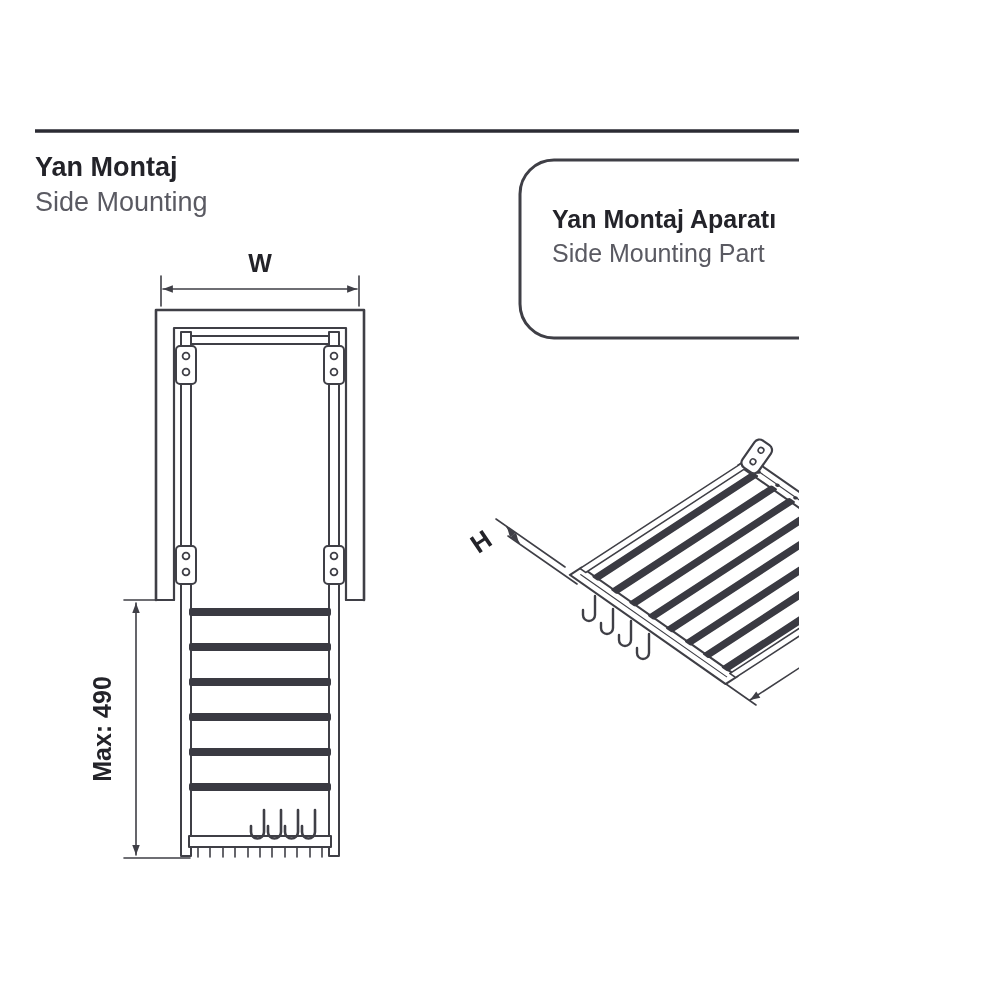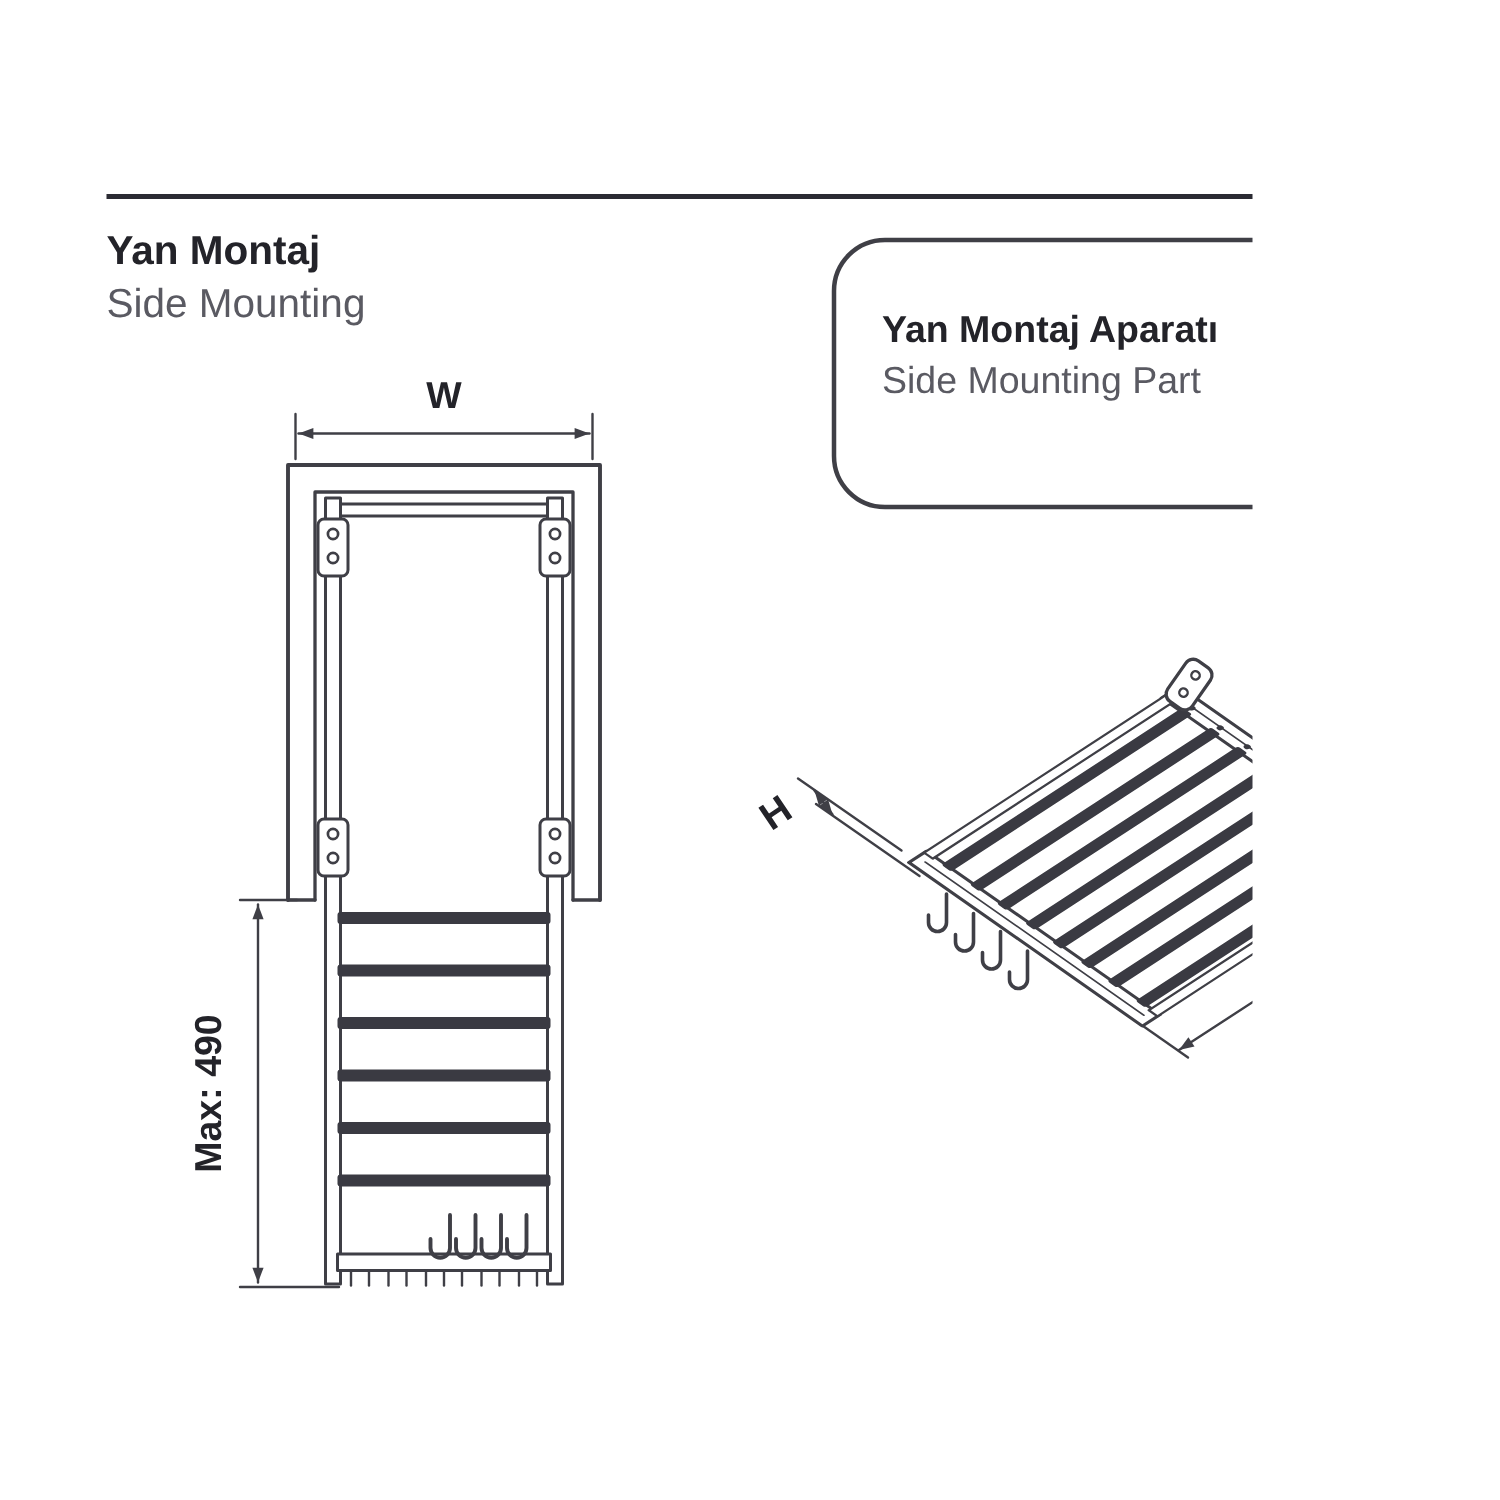--- a/index.html
+++ b/index.html
@@ -3,21 +3,20 @@
 <meta charset="utf-8">
 <style>
   html, body { margin: 0; padding: 0; background: #ffffff; }
   .canvas {
     position: relative;
     width: 799px;
     height: 1000px;
     background: #ffffff;
     overflow: hidden;
     font-family: "Liberation Sans", sans-serif;
-    margin-left: 36px;
   }
   svg { position: absolute; left: 0; top: 0; }
   text {
     font-family: "Liberation Sans", "DejaVu Sans", sans-serif;
     fill: #232329;
   }
   .title-tr { font-size: 27px; font-weight: bold; fill: #232329; }
   .title-en { font-size: 27px; fill: #5a5a62; }
   .co-tr { font-size: 25px; font-weight: bold; fill: #232329; }
   .co-en { font-size: 25px; fill: #5a5a62; }

